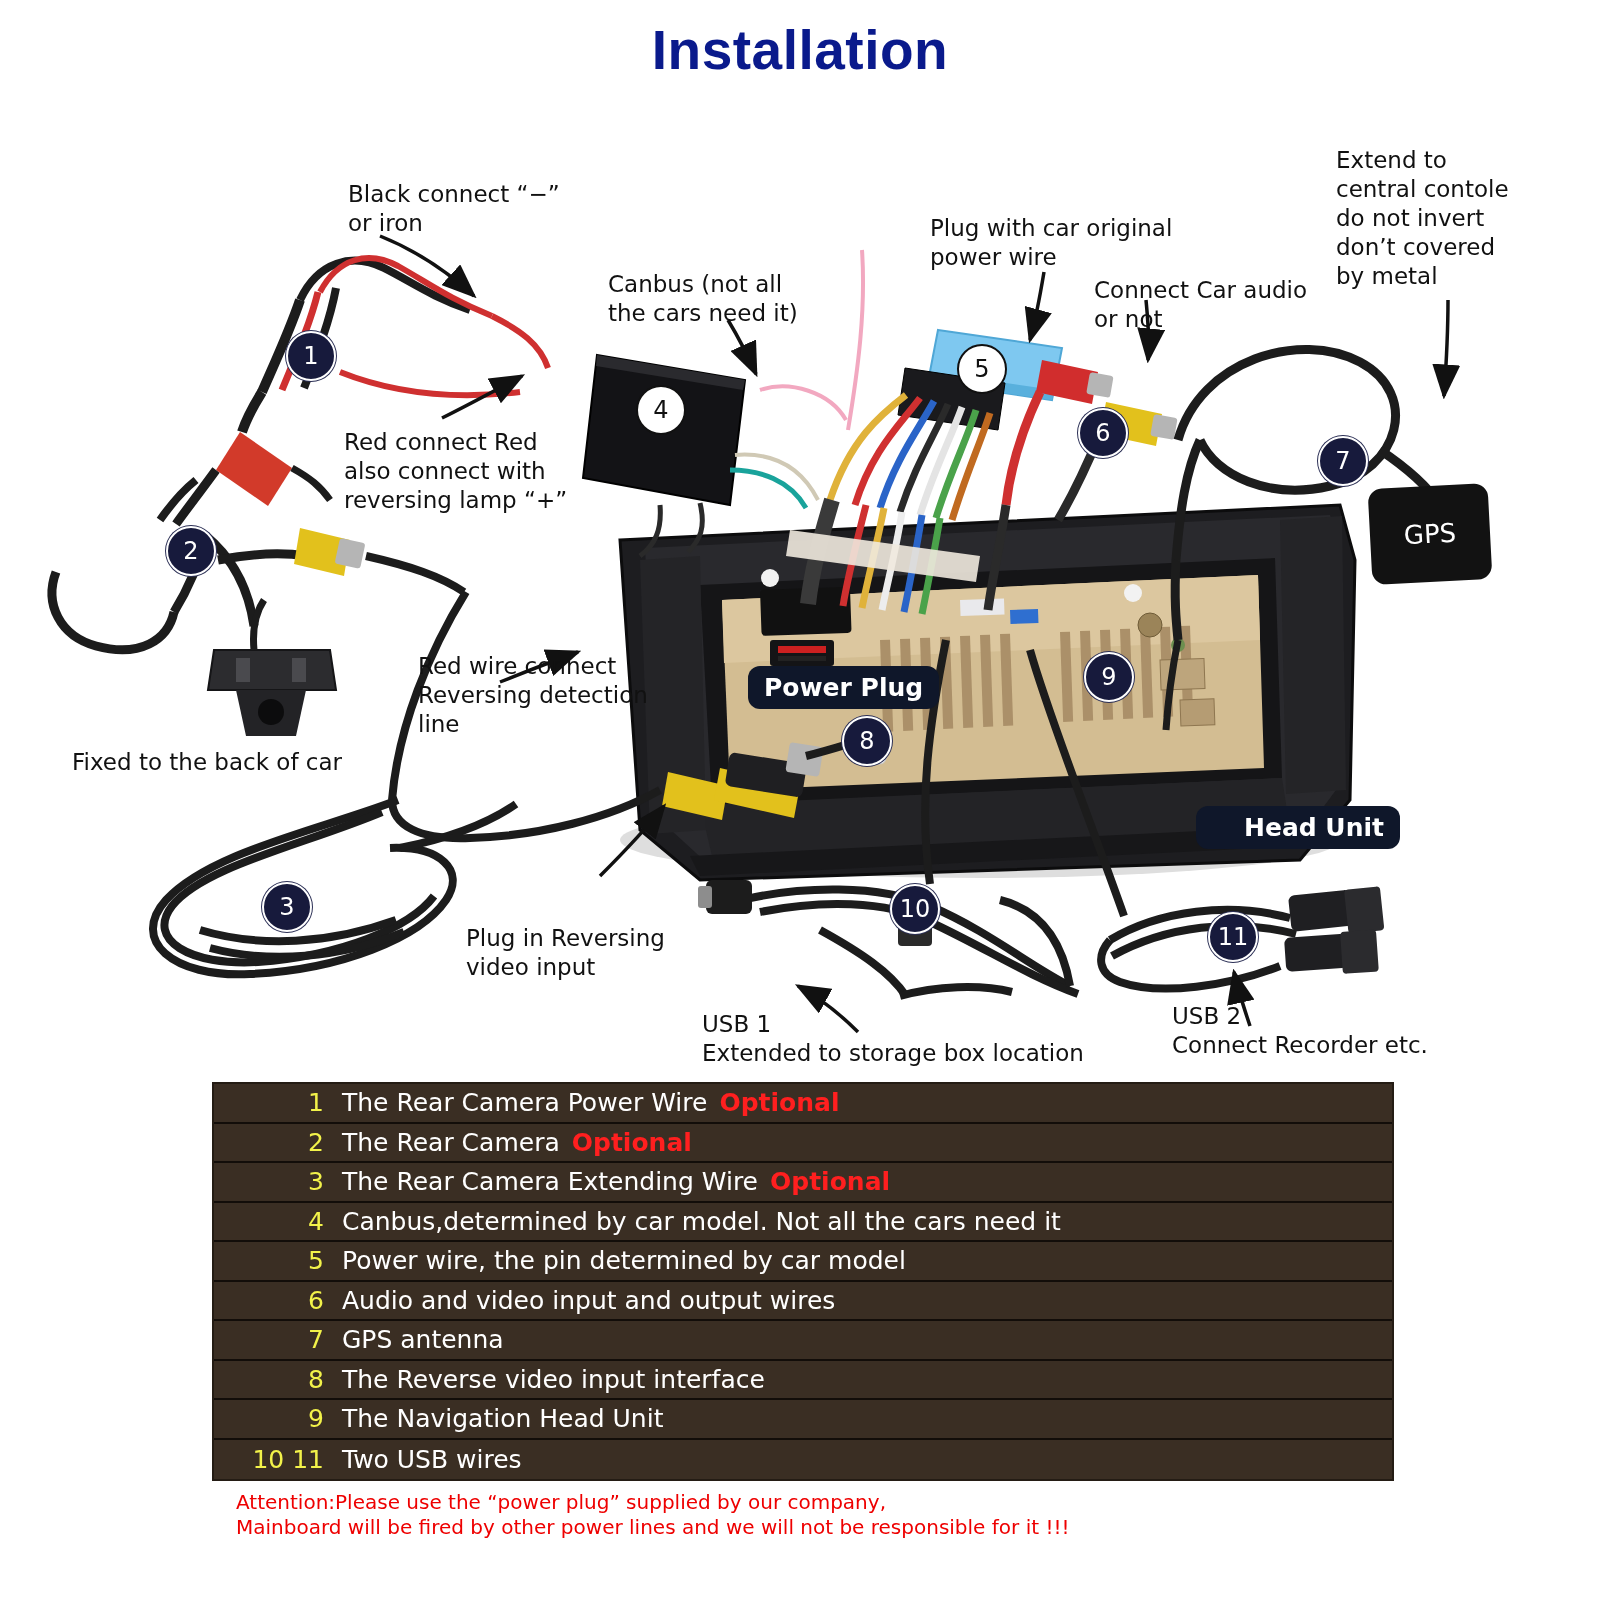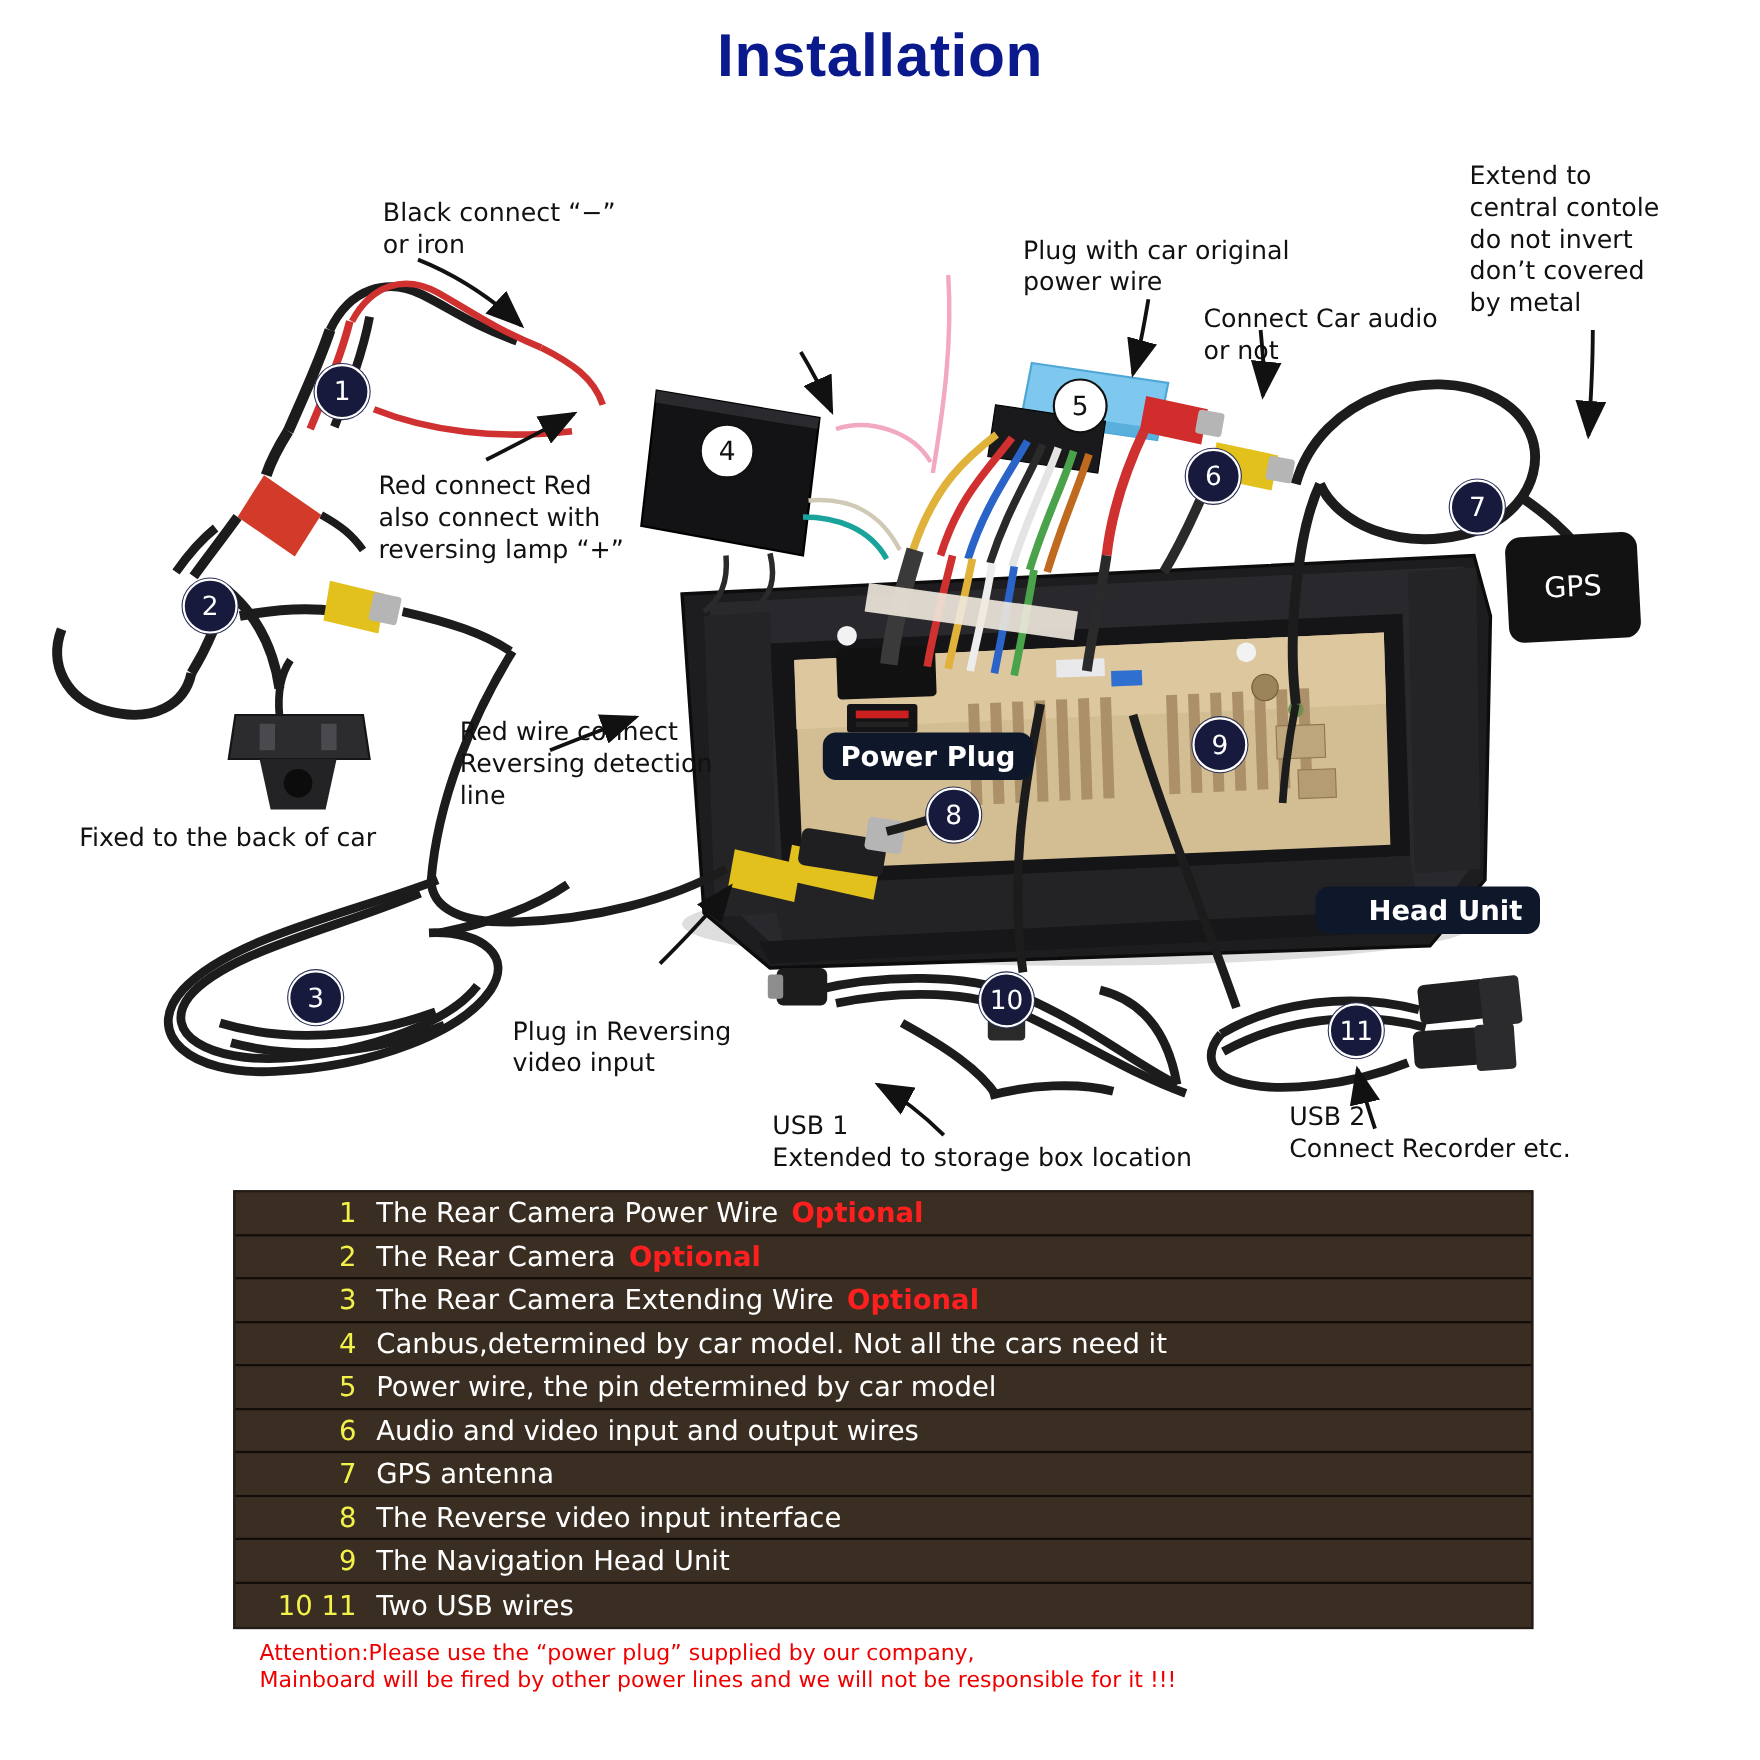--- a/index.html
+++ b/index.html
@@ -358,20 +358,22 @@
       <path d="M858,1032 C842,1016 820,998 798,986"></path>
       <path d="M1250,1026 C1244,1008 1238,990 1234,972"></path>
     </g>
   </svg>
 
   <div class="abs callout" style="left:344px; top:428px;">Red connect Red
 also connect with
 reversing lamp “+”</div>
   <div class="abs callout" style="left:348px; top:180px;">Black connect “−”
 or iron</div>
+  <div class="abs callout" style="left:608px; top:270px;">Canbus (not all
+the cars need it)</div>
   <div class="abs callout" style="left:930px; top:214px;">Plug with car original
 power wire</div>
   <div class="abs callout" style="left:1094px; top:276px;">Connect Car audio
 or not</div>
   <div class="abs callout" style="left:1336px; top:146px;">Extend to
 central contole
 do not invert
 don’t covered
 by metal</div>
   <div class="abs callout" style="left:418px; top:652px;">Red wire connect

